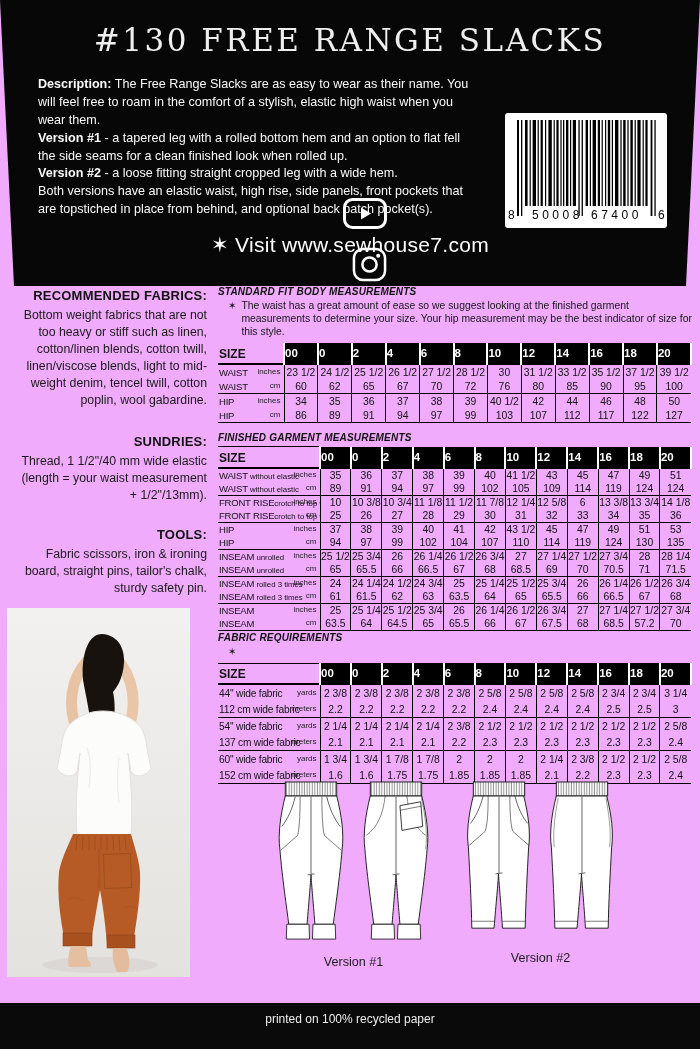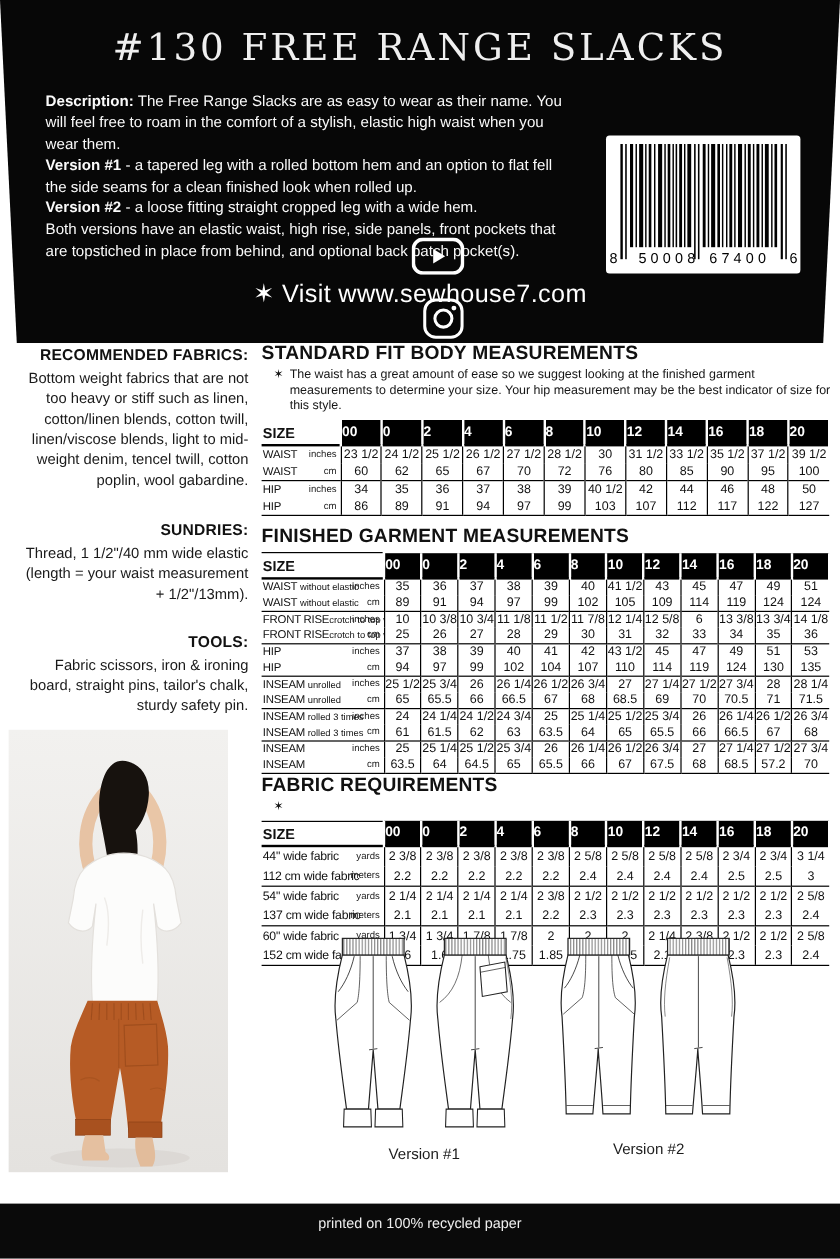--- a/index.html
+++ b/index.html
@@ -1,16 +1,16 @@
 <!DOCTYPE html>
 <html><head>
 <meta charset="utf-8">
 <style>
   html,body{margin:0;padding:0;background:#888;}
-  .page{position:relative;width:700px;height:1049px;background:#ffffff;overflow:hidden;
+  .page{position:relative;width:700px;height:1049px;background:#f0abfc;overflow:hidden;
         font-family:"Liberation Sans",sans-serif;color:#111;margin:0 auto;}
 
   
   .hdr{position:absolute;left:0;top:0;width:700px;height:286px;background:#070707;
        clip-path:polygon(0 0,700px 0,686px 286px,14px 286px);color:#fff;}
   .hdr h1{position:absolute;left:0;top:22px;width:100%;margin:0;text-align:center;
           font-family:"DejaVu Serif","Liberation Serif",serif;font-weight:400;
           font-size:31px;letter-spacing:2.5px;color:#efefef;}
   .desc{position:absolute;left:38px;top:76px;width:438px;font-size:12.6px;line-height:1.42;color:#fafafa;}
   .desc p{margin:0;}
@@ -26,21 +26,21 @@
   .leftcol{position:absolute;left:15px;top:288px;width:192px;text-align:right;}
   .leftcol h3{margin:0;font-size:13px;letter-spacing:.2px;}
   .leftcol p{margin:4px 0 0 0;font-size:12.3px;line-height:1.38;color:#1a1a1a;}
   .sec2{margin-top:25px;} .sec3{margin-top:23px;}
 
   
   .photo{position:absolute;left:7px;top:608px;width:183px;height:369px;margin:0;}
 
   
   .rightcol{position:absolute;left:218px;top:286px;width:476px;}
-  .rightcol h2{margin:0;font-size:16px;letter-spacing:.2px;}
+  .rightcol h2{margin:0;font-size:10px;letter-spacing:.2px;font-style:italic;}
   .note{display:flex;gap:5px;margin:2px 0 5px 10px;font-size:10.4px;line-height:1.25;color:#161616;}
   .note .star{font-size:10px;line-height:1.3;}
   .mt1{margin-top:9px;} .mt2{margin-top:1px;}
 
   
   table.mtable{border-collapse:collapse;table-layout:fixed;width:474px;margin-top:3px;}
   th.lblhead{text-align:left;font-size:12px;font-weight:bold;padding:2px 0 2px 1px;vertical-align:bottom;}
   .t-standard th.lblhead{width:64px;}
   .t-finished th.lblhead,.t-fabric th.lblhead{width:100px;border-top:1px solid #000;}
   th.sz{background:#000;color:#fff;font-size:11.5px;font-weight:bold;text-align:left;

